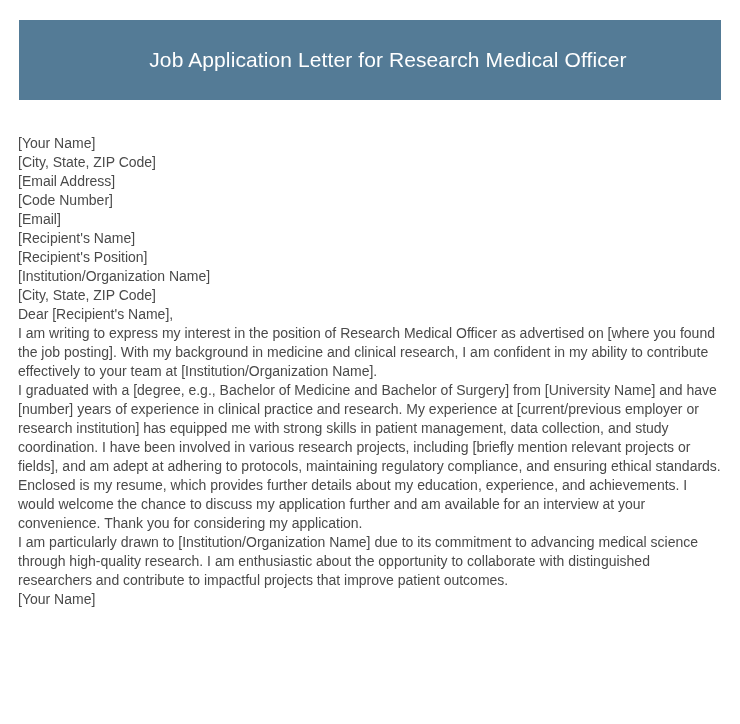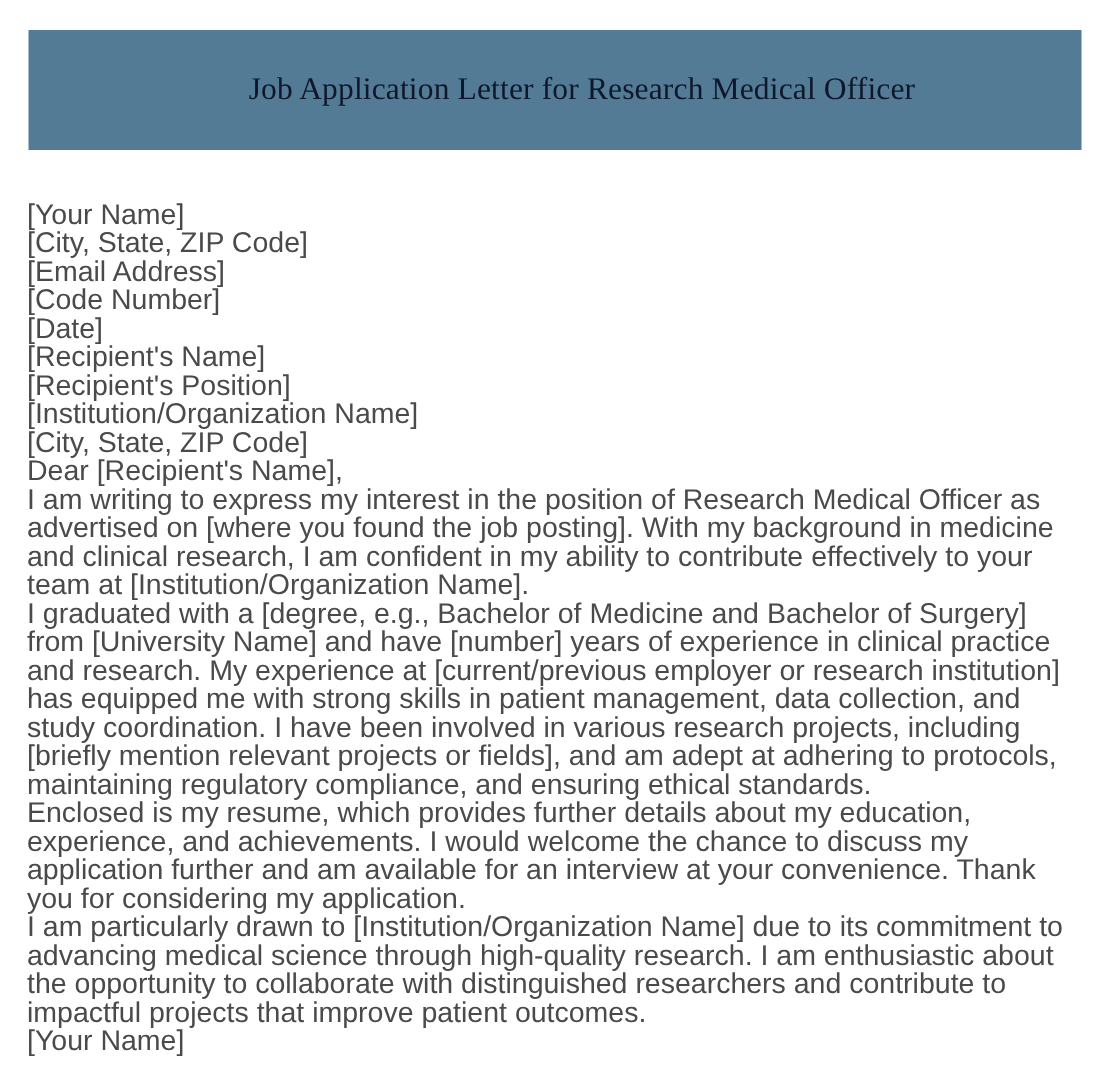--- a/index.html
+++ b/index.html
@@ -25,41 +25,41 @@
     top: 20px;
     width: 702px;
     height: 80px;
     background: #547b96;
     display: flex;
     align-items: center;
     justify-content: center;
     box-sizing: border-box;
   }
   .header-title {
-    color: #0f172a;
-    font-family: Liberation Serif, serif;
+    color: #ffffff;
+    font-family: Liberation Sans, sans-serif;
     font-size: 21px;
     font-weight: 400;
     letter-spacing: 0.1px;
     text-align: center;
     line-height: 1.2;
     white-space: nowrap;
     margin-left: 36px;
   }
   .letter-body {
     position: absolute;
     left: 18px;
     top: 134px;
     width: 703px;
   }
   .letter-line,
   .letter-para {
     color: #4a4a4a;
     font-family: "Liberation Sans", sans-serif;
-    font-size: 19px;
+    font-size: 14px;
     font-weight: 400;
     line-height: 19px;
     margin: 0;
     text-align: left;
     word-wrap: break-word;
   }
   .letter-para {
     width: 703px;
   }
 </style>
@@ -71,21 +71,21 @@
   <div class="header-bar">
     <div class="header-title">Job Application Letter for Research Medical Officer</div>
   </div>
 
   <div class="letter-body">
 
     <div class="letter-line">[Your Name]</div>
     <div class="letter-line">[City, State, ZIP Code]</div>
     <div class="letter-line">[Email Address]</div>
     <div class="letter-line">[Code Number]</div>
-    <div class="letter-line">[Date]</div>
+    <div class="letter-line">[Email]</div>
     <div class="letter-line">[Recipient's Name]</div>
     <div class="letter-line">[Recipient's Position]</div>
     <div class="letter-line">[Institution/Organization Name]</div>
     <div class="letter-line">[City, State, ZIP Code]</div>
 
     <div class="letter-line">Dear [Recipient's Name],</div>
 
     <p class="letter-para">I am writing to express my interest in the position of Research Medical Officer as advertised on [where you found the job posting]. With my background in medicine and clinical research, I am confident in my ability to contribute effectively to your team at [Institution/Organization Name].</p>
     <p class="letter-para">I graduated with a [degree, e.g., Bachelor of Medicine and Bachelor of Surgery] from [University Name] and have [number] years of experience in clinical practice and research. My experience at [current/previous employer or research institution] has equipped me with strong skills in patient management, data collection, and study coordination. I have been involved in various research projects, including [briefly mention relevant projects or fields], and am adept at adhering to protocols, maintaining regulatory compliance, and ensuring ethical standards.</p>
     <p class="letter-para">Enclosed is my resume, which provides further details about my education, experience, and achievements. I would welcome the chance to discuss my application further and am available for an interview at your convenience. Thank you for considering my application.</p>

